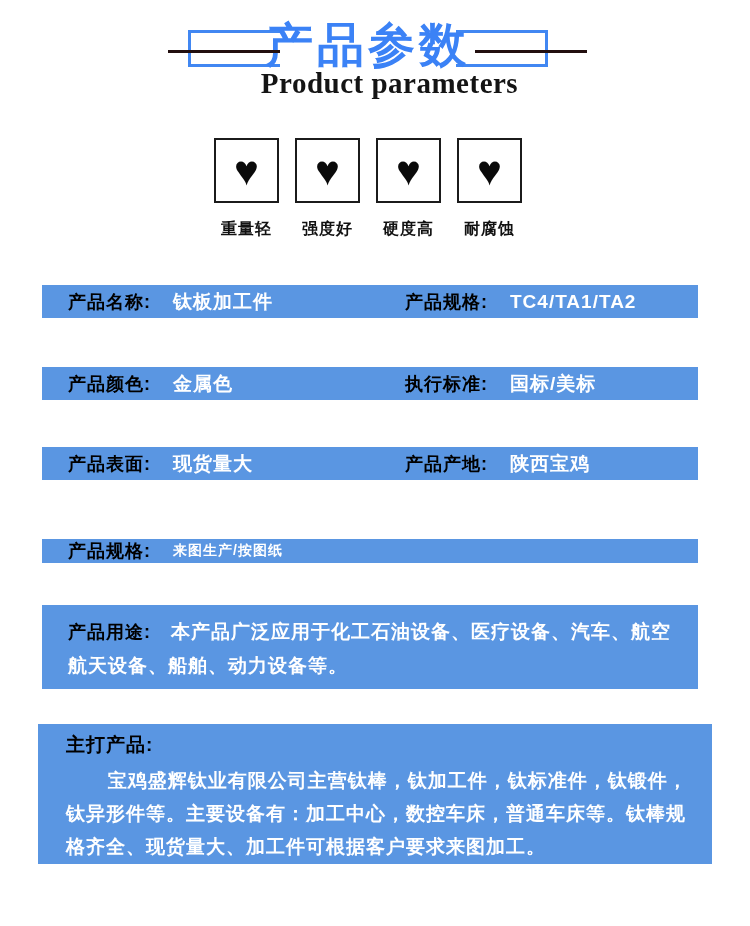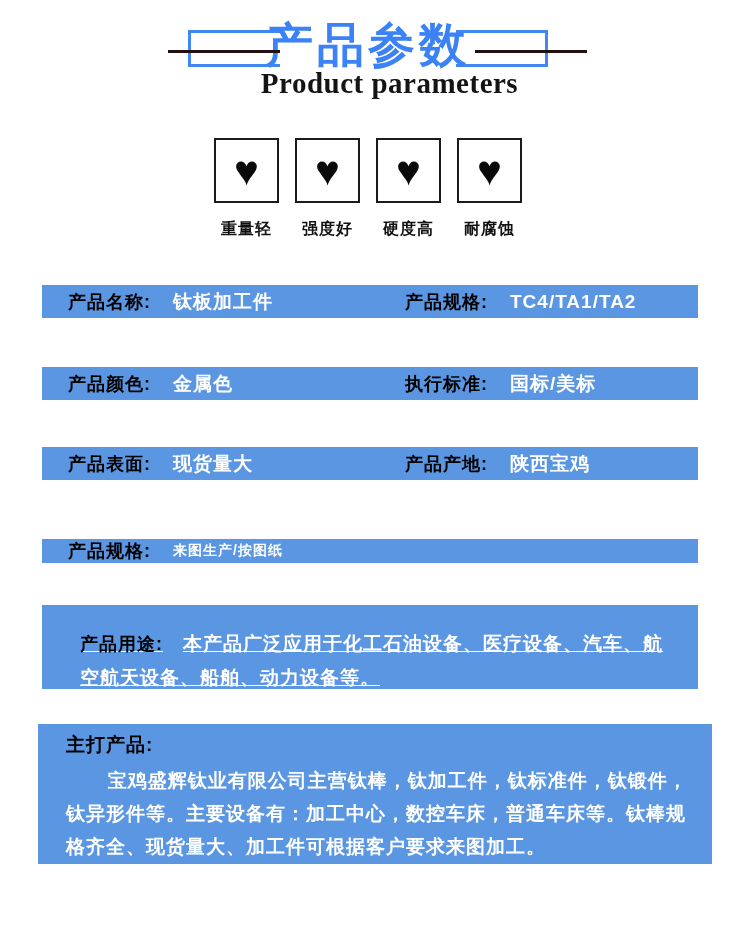--- a/index.html
+++ b/index.html
@@ -61,21 +61,21 @@
   .bar3{top:447px;}
   .bar4{top:539px;height:24px;}
   .pair{display:flex;align-items:center;white-space:nowrap;}
   .pair-2{position:absolute;left:363px;}
   .spec-label{color:#000;font-weight:bold;font-size:18px;letter-spacing:1px;}
   .spec-value{color:#ffffff;font-weight:bold;font-size:19px;margin-left:22px;letter-spacing:1px;}
   .bar4 .spec-value{font-size:14px;}
 
   
   .bar-usage{top:605px;height:84px;padding:10px 16px 0 26px;}
-  .bar-usage p{margin:12px;font-size:19px;line-height:33px;letter-spacing:1px;text-decoration:underline;}
+  .bar-usage p{margin:0;font-size:19px;line-height:33px;letter-spacing:1px;}
   .bar-usage .spec-label{font-size:18px;margin-right:20px;}
   .usage-value{color:#fff;font-weight:bold;}
 
   
   .bar-main{top:724px;left:38px;width:674px;height:140px;padding:10px 9px 0 28px;}
   .bar-main .spec-label{display:block;font-size:19px;line-height:22px;}
   .bar-main p{
     margin:8px 6px 0 0;font-size:19px;line-height:33px;
     font-weight:bold;color:#ffffff;text-indent:2.2em;letter-spacing:1px;
   }

